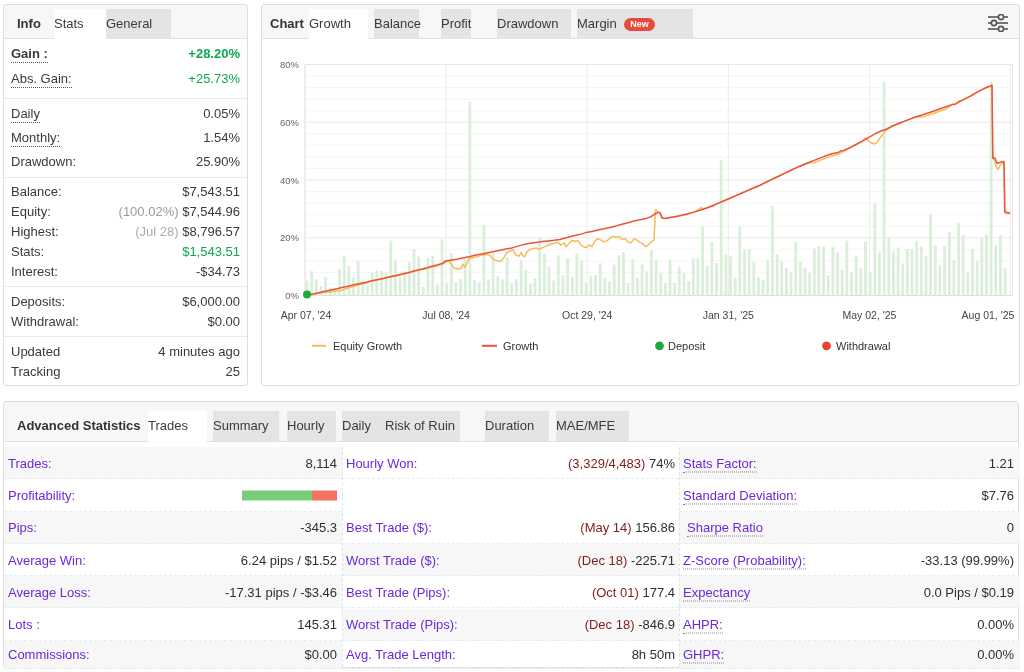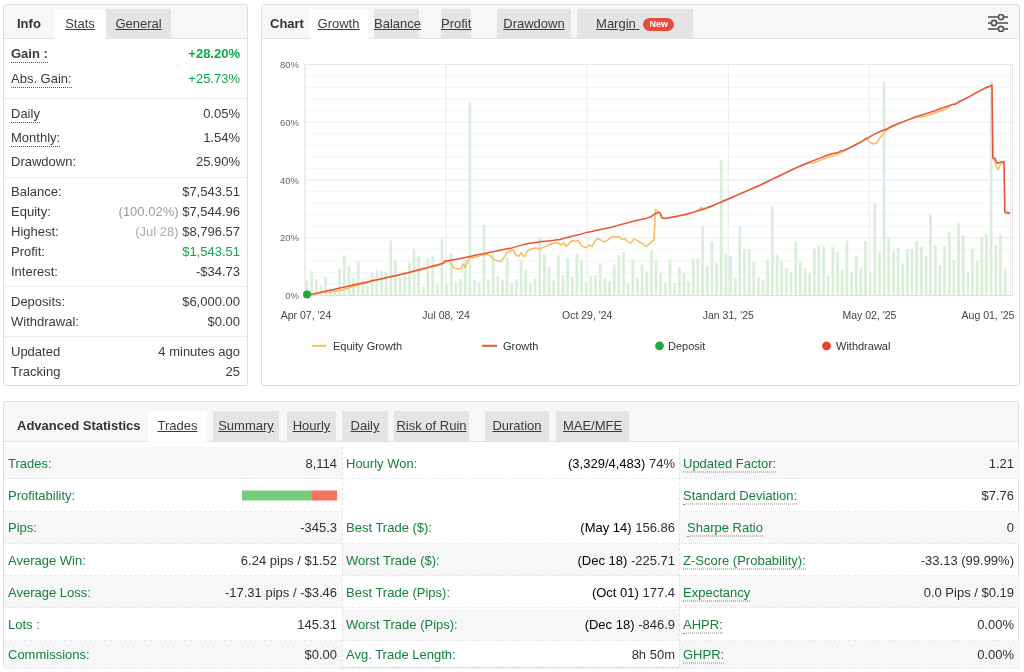--- a/index.html
+++ b/index.html
@@ -1,38 +1,38 @@
 <!DOCTYPE html>
 <html><head><meta charset="utf-8">
 <style>
 * { margin:0; padding:0; box-sizing:border-box; }
 html,body { width:1024px; height:672px; background:#fff; font-family:"Liberation Sans", sans-serif; }
 .panel { position:absolute; background:#fff; border:1px solid #ddd; border-radius:3px; }
 .tabbar { position:absolute; left:0; right:0; top:0; height:34px; background:#f7f7f7; border-bottom:1px solid #e1e1e1; border-radius:3px 3px 0 0; }
 .tlabel { position:absolute; top:4px; height:30px; line-height:30px; font-weight:bold; font-size:13px; color:#333; }
-.ti, .ta { position:absolute; top:4px; height:31px; line-height:30px; text-align:center; font-size:13px; color:#3b3b3b;text-decoration:underline; }
+.ti, .ta { position:absolute; top:4px; height:31px; line-height:30px; font-size:13px; color:#3b3b3b; }
 .ti { background:#e4e4e4; height:30px; }
 .ta { background:#fff; z-index:2; }
 .new { display:inline-block; background:#e74b3c; color:#fff; font-size:9px; font-weight:bold; border-radius:7px; padding:0 6px; height:13px; line-height:13px; vertical-align:1px; margin-left:4px; }
 
 .lr { position:absolute; left:7px; right:7px; height:18px; line-height:18px; font-size:13px; color:#3a3a3a; }
 .ll { position:absolute; left:0; }
 .lv { position:absolute; right:0; }
 .b { font-weight:bold; }
 .green { color:#0da84e; }
 .g1 { color:#9b9b9b; }
 .g2 { color:#adadad; }
-.g3 { color:#000000; }
+.g3 { color:#7f1d1d; }
 .u { border-bottom:1px dotted #555; padding-bottom:1px; }
 .sep { position:absolute; left:0; right:0; height:1px; background:#ececec; }
 
 .strip { position:absolute; top:0; height:267px; }
 .trow { position:absolute; left:0; right:0; border-bottom:1px dashed #e6eaf1; }
 .trow.gray { background:#f7f7f8; }
-.tl { position:absolute; top:50%; transform:translateY(-50%); font-size:13px; color:#15803d; }
+.tl { position:absolute; top:50%; transform:translateY(-50%); font-size:13px; color:#6d28d9; }
 .tv { position:absolute; top:50%; transform:translateY(-50%); font-size:13px; color:#2f2f34; }
 .u3 { border-bottom:1px dotted #888; padding-bottom:1px; }
 .pbar { display:inline-block; width:95px; height:10px; vertical-align:-1px; }
 .pg { display:inline-block; width:70px; height:10px; background:#79cc79; }
 .pr { display:inline-block; width:25px; height:10px; background:#f2735f; }
 .bb .tlabel, .bb .ti, .bb .ta { top:9px; }
 .vd { position:absolute; top:45px; bottom:0; width:1px; border-left:1px dashed #dfe3ea; }
 </style></head>
 <body>
 <div class="panel" style="left:3px;top:4px;width:245px;height:382px">
@@ -69,21 +69,21 @@
     </div>
 <div class="lr" style="top:198px">
       <div class="ll"><span class="">Equity:</span></div>
       <div class="lv "><span class="g1">(100.02%)</span> $7,544.96</div>
     </div>
 <div class="lr" style="top:218px">
       <div class="ll"><span class="">Highest:</span></div>
       <div class="lv "><span class="g2">(Jul 28)</span> $8,796.57</div>
     </div>
 <div class="lr" style="top:238px">
-      <div class="ll"><span class="">Profit:</span></div>
+      <div class="ll"><span class="">Stats:</span></div>
       <div class="lv green">$1,543.51</div>
     </div>
 <div class="lr" style="top:258px">
       <div class="ll"><span class="">Interest:</span></div>
       <div class="lv ">-$34.73</div>
     </div>
 <div class="sep" style="top:280.5px"></div>
 <div class="lr" style="top:288px">
       <div class="ll"><span class="">Deposits:</span></div>
       <div class="lv ">$6,000.00</div>
@@ -330,21 +330,21 @@
 </g>
 </svg>
 </div>
 <div class="panel" style="left:3px;top:401px;width:1016px;height:267px">
   <div class="tabbar bb" style="height:40px">
       <div class="tlabel" style="left:13px">Advanced Statistics</div>
       <div class="ta" style="left:144px;width:59px">Trades</div>
       <div class="ti" style="left:209px;width:66px">Summary</div>
       <div class="ti" style="left:283px;width:49px">Hourly</div>
       <div class="ti" style="left:338px;width:46px">Daily</div>
-      <div class="ti" style="left:390px;width:75px">Risk of Ruin</div>
+      <div class="ti" style="left:381px;width:75px">Risk of Ruin</div>
       <div class="ti" style="left:481px;width:64px">Duration</div>
       <div class="ti" style="left:552px;width:73px">MAE/MFE</div>
     </div>
   <div class="strip" style="left:0px;width:338px">
       <div class="trow gray" style="top:45px;height:32.3px">
         <div class="tl" style="left:4px">Trades:</div>
         <div class="tv" style="right:5px">8,114</div>
       </div>
       <div class="trow" style="top:77.3px;height:32.3px">
         <div class="tl" style="left:4px">Profitability:</div>
@@ -392,21 +392,21 @@
         <div class="tl" style="left:4px">Worst Trade (Pips):</div>
         <div class="tv" style="right:4px"><span class="g3">(Dec 18)</span> -846.9</div>
       </div>
       <div class="trow" style="top:238.8px;height:28.2px">
         <div class="tl" style="left:4px">Avg. Trade Length:</div>
         <div class="tv" style="right:4px">8h 50m</div>
       </div>
     </div>
     <div class="strip" style="left:675px;width:341px">
       <div class="trow gray" style="top:45px;height:32.3px">
-        <div class="tl" style="left:4px"><span class="u3">Updated Factor:</span></div>
+        <div class="tl" style="left:4px"><span class="u3">Stats Factor:</span></div>
         <div class="tv" style="right:6px">1.21</div>
       </div>
       <div class="trow" style="top:77.3px;height:32.3px">
         <div class="tl" style="left:4px"><span class="u3">Standard Deviation:</span></div>
         <div class="tv" style="right:6px">$7.76</div>
       </div>
       <div class="trow gray" style="top:109.6px;height:32.3px">
         <div class="tl" style="left:8px"><span class="u3">Sharpe Ratio</span></div>
         <div class="tv" style="right:6px">0</div>
       </div>

